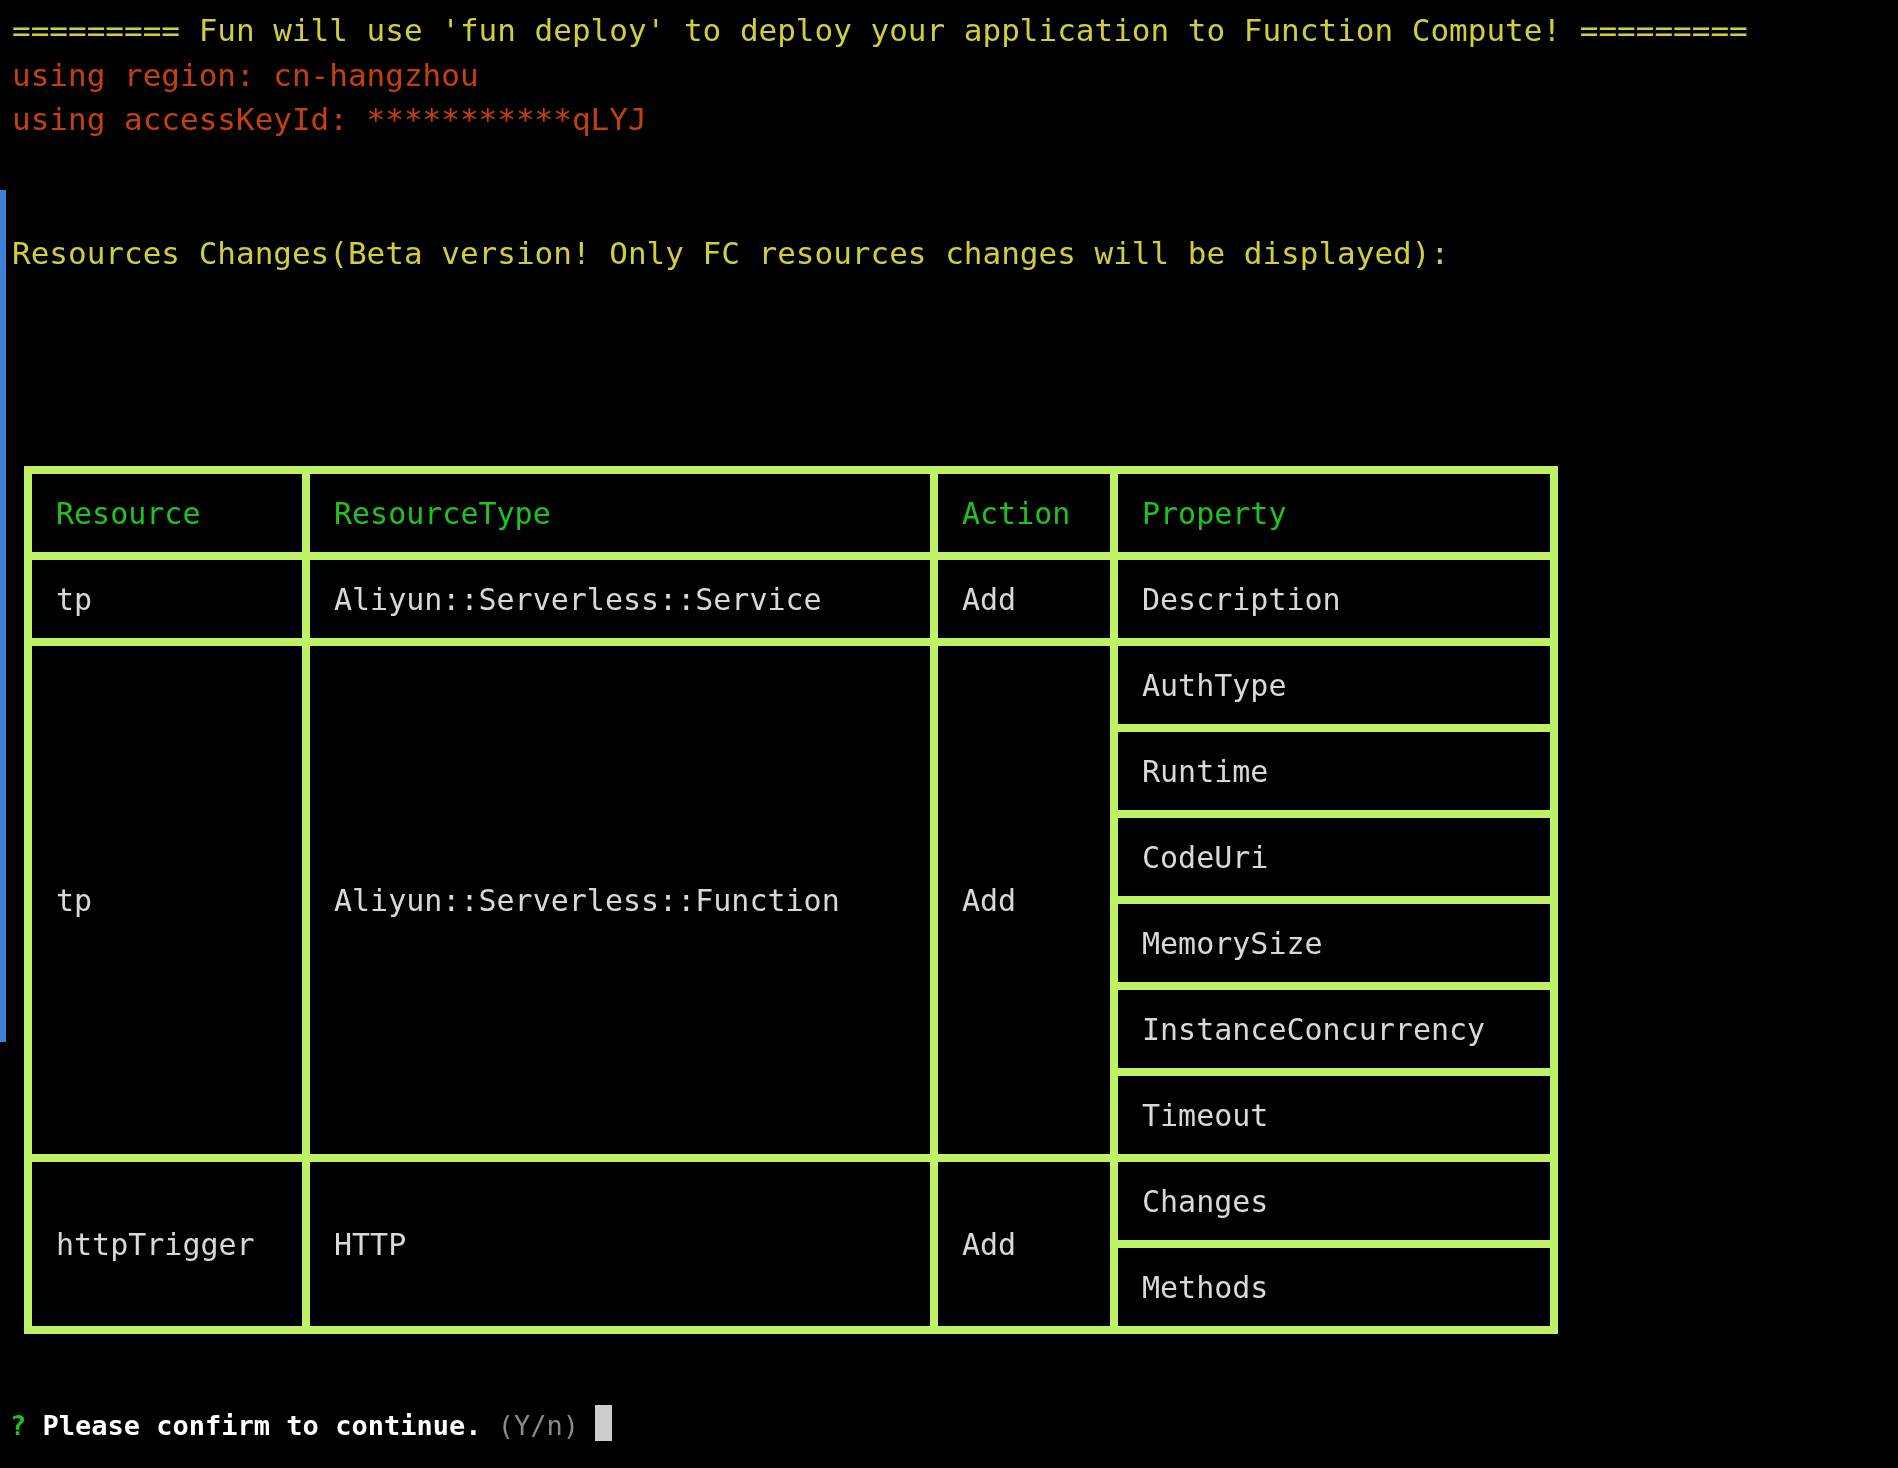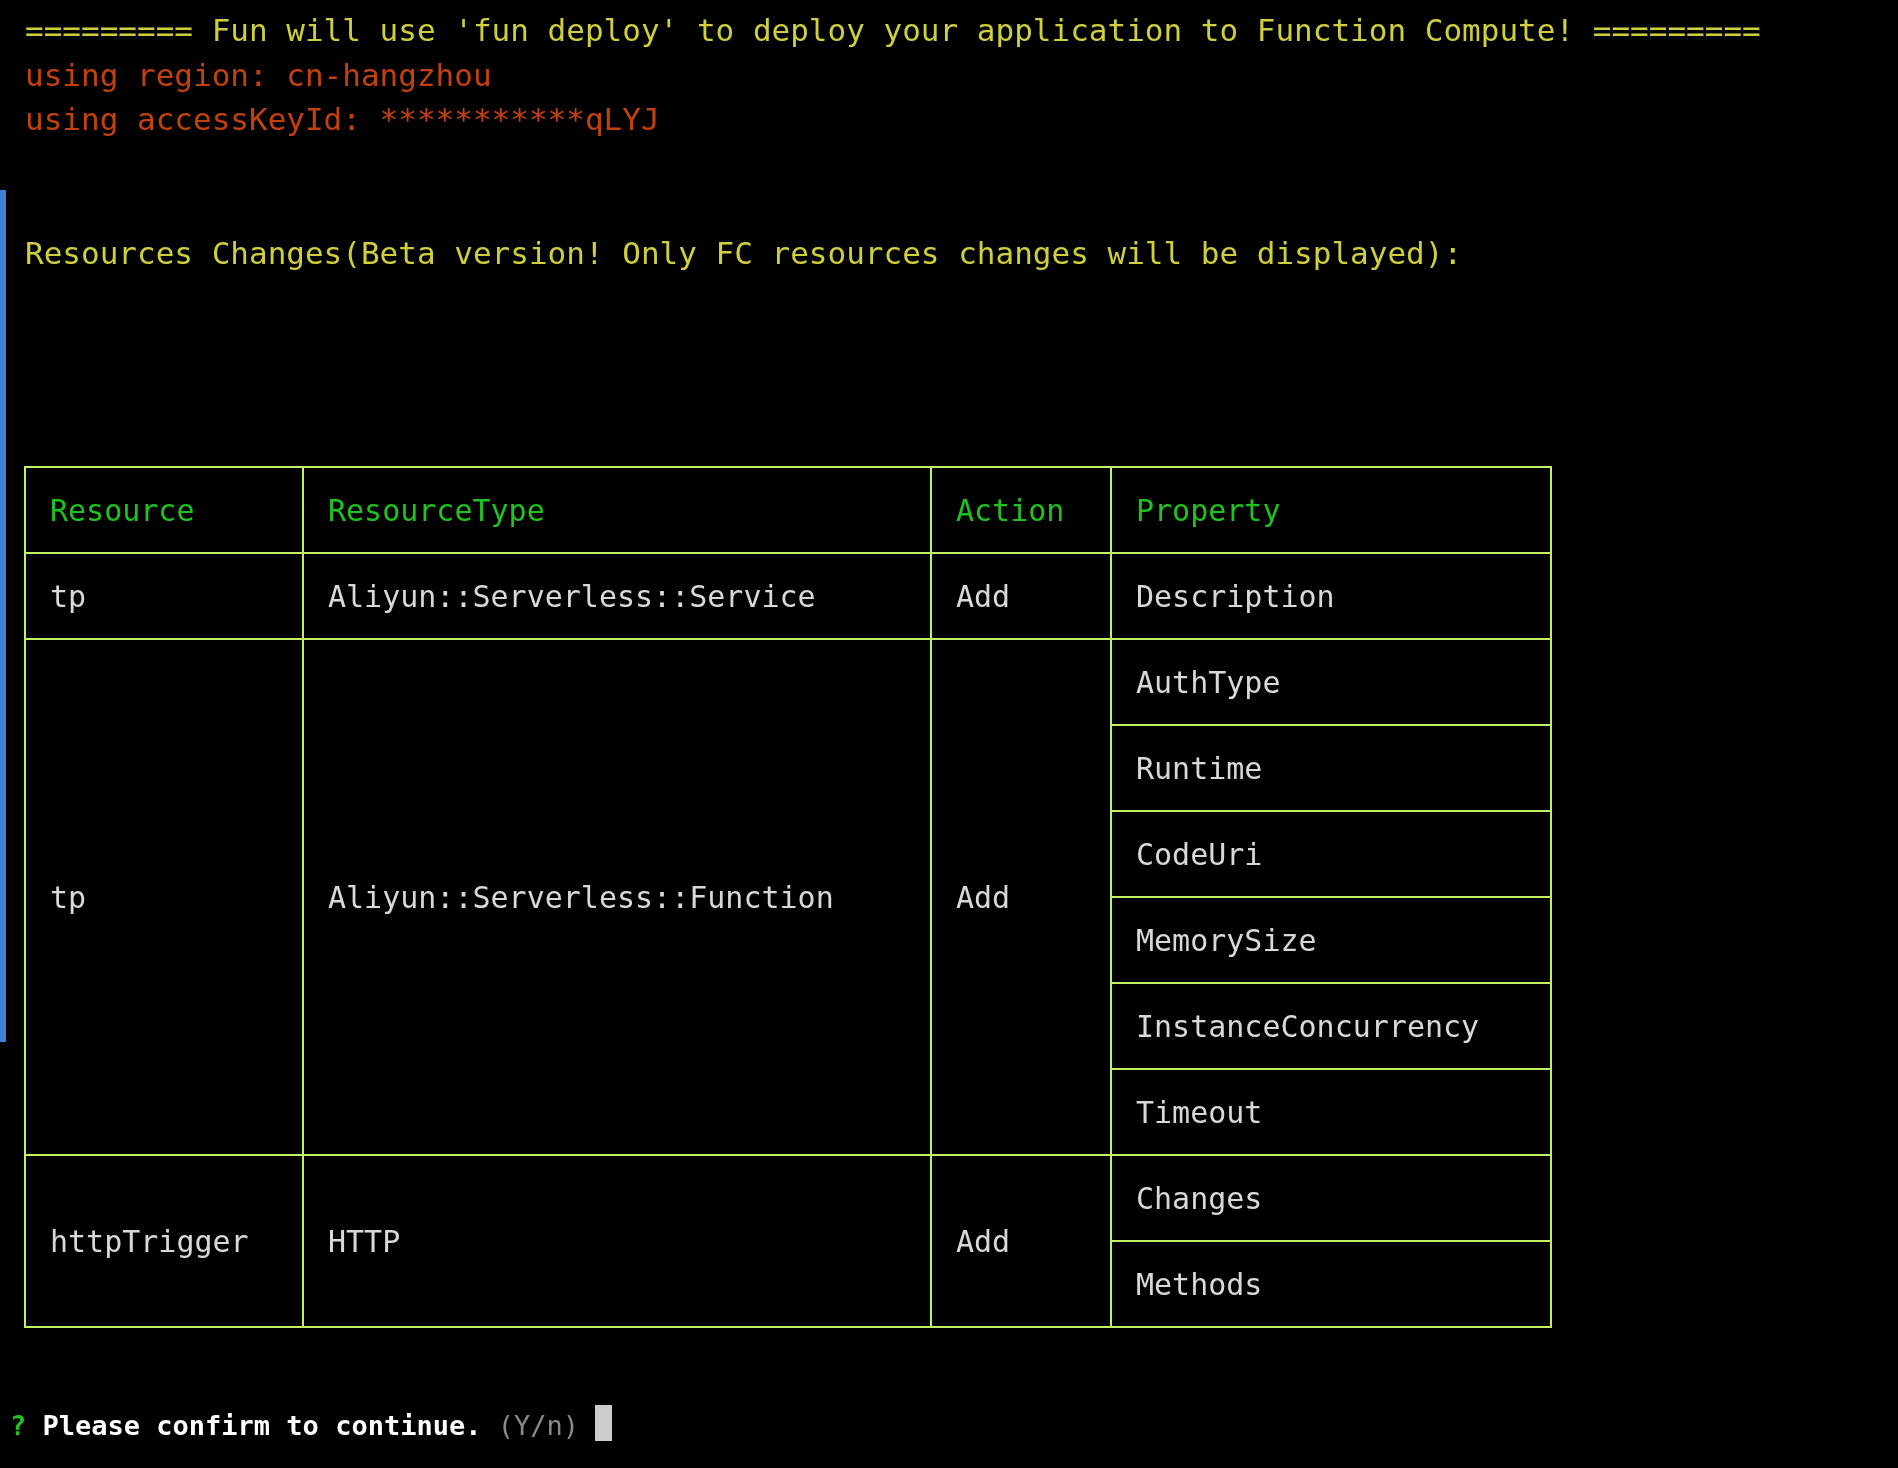--- a/index.html
+++ b/index.html
@@ -25,21 +25,21 @@
     height: 852px;
     background: #3b82d6;
   }
 
   .terminal {
     position: absolute;
     left: 0;
     top: 0;
     width: 1712px;
     height: 1468px;
-    padding: 8px 0 0 15px;
+    padding: 8px 0 0 2px;
     box-sizing: border-box;
   }
 
   .line {
     font-size: 31px;
     line-height: 44.5px;
     white-space: pre;
     color: #d8d8d8;
     padding-left: 10px;
     letter-spacing: 0px;
@@ -54,21 +54,21 @@
     left: 24px;
     top: 466px;
   }
   table.changes {
     border-collapse: collapse;
     table-layout: fixed;
     font-size: 30px;
     color: #d8d8d8;
   }
   table.changes, table.changes th, table.changes td {
-    border: 2px solid #bef264;
+    border: 8px solid #bef264;
   }
   table.changes th, table.changes td {
     text-align: left;
     vertical-align: middle;
     padding: 0 0 0 24px;
     font-weight: normal;
     white-space: nowrap;
   }
   table.changes th {
     color: #1fc21f;

